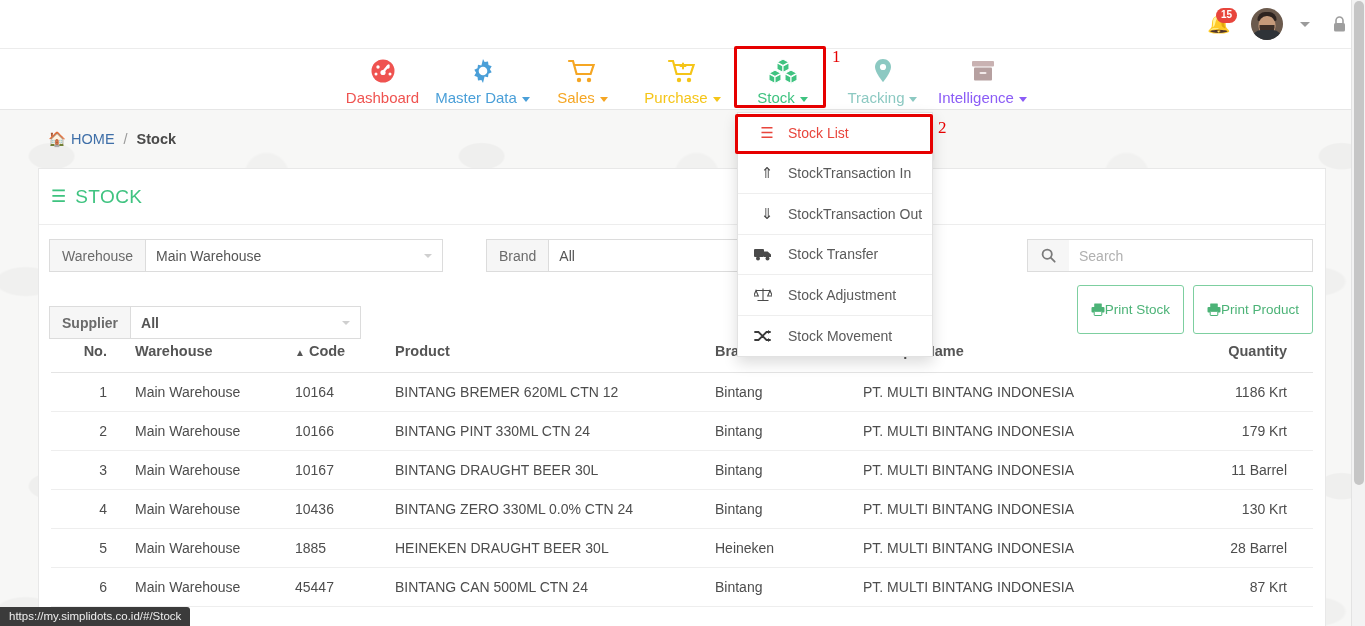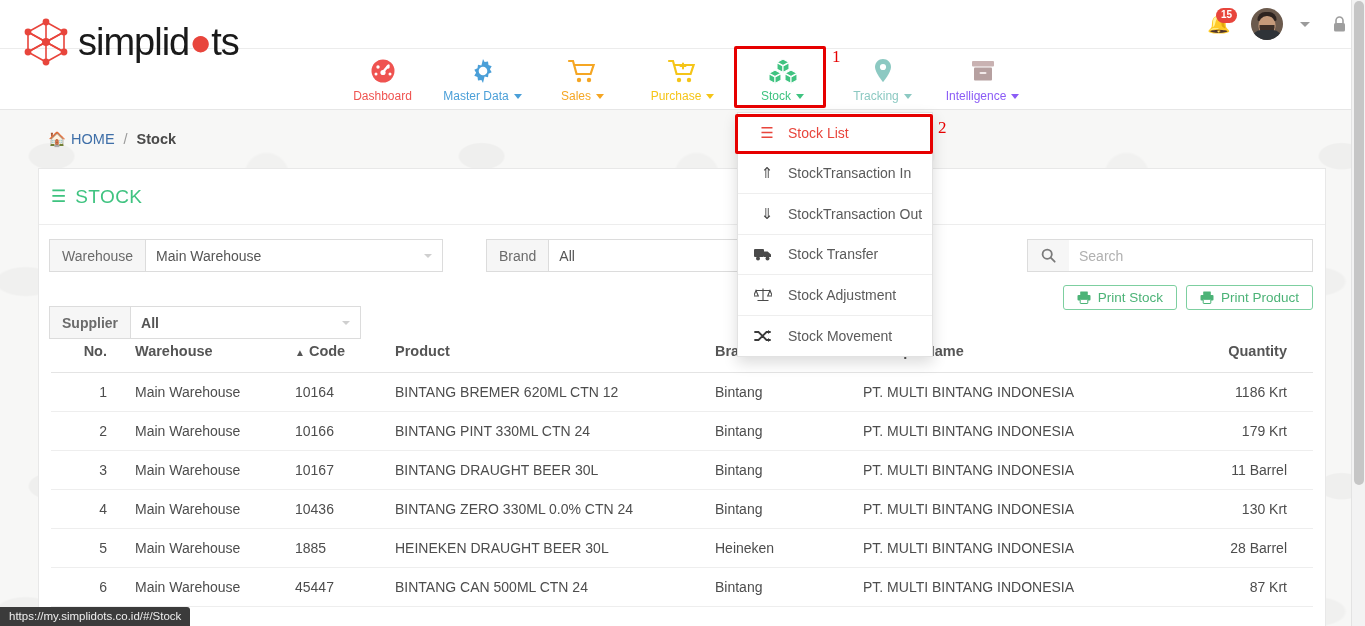--- a/index.html
+++ b/index.html
@@ -88,21 +88,21 @@
     height: 62px; background: #fff;
     border-top: 1px solid #ececec; border-bottom: 1px solid #e6e6e6;
     display: flex; align-items: flex-start; justify-content: center;
     padding-top: 4px;
   }
   .nav-item {
     width: 100px; text-align: center; cursor: pointer;
     position: relative; padding-top: 3px;
   }
   .nav-ico { height: 30px; display: flex; align-items: center; justify-content: center; }
-  .nav-label { font-size: 12px; margin-top: 3px; white-space: nowrap; }
+  .nav-label { font-size: 15px; margin-top: 3px; white-space: nowrap; }
   .nav-caret {
     display: inline-block; margin-left: 5px;
     border-left: 4px solid transparent; border-right: 4px solid transparent;
     border-top: 5px solid currentColor; vertical-align: middle;
   }
   .c-dash { color: #ef5350; }
   .c-master { color: #4a9fd8; }
   .c-sales { color: #f5a623; }
   .c-purchase { color: #f5c518; }
   .c-stock { color: #3fc380; }
@@ -197,22 +197,22 @@
     padding: 0 10px; font-size: 14px; color: #555; outline: none;
     font-family: "Liberation Sans", sans-serif;
   }
   .searchgrp input::placeholder { color: #b0b0b0; }
   .printrow {
     position: absolute; right: 12px; top: 60px;
     display: flex; gap: 9px;
   }
   .btn-print {
     border: 1px solid #7dcfa0; background: #fff; color: #4cb377;
-    font-size: 13.5px; padding: 4px 13px; border-radius: 3px;
-    cursor: pointer; display: flex; align-items: center; gap: 7px;
+    font-size: 13.5px; padding: 16px 13px; border-radius: 3px;
+    cursor: pointer; display: flex; align-items: center; 
     font-family: "Liberation Sans", sans-serif; white-space: nowrap;
   }
 
   
   table { width: 100%; border-collapse: collapse; table-layout: fixed; }
   thead th {
     font-size: 14.5px; color: #555; font-weight: bold;
     padding: 8px 6px 13px; text-align: left;
     border-bottom: 1px solid #e4e4e4;
   }
@@ -268,39 +268,20 @@
     </div>
     <span class="caret-sm"></span>
     <span class="lockicon">
       <svg width="15" height="18" viewBox="0 0 15 18" fill="none" stroke="#9e9e9e" stroke-width="1.6">
         <path d="M4 8V5.5a3.5 3.5 0 017 0V8"></path>
         <rect x="2" y="8" width="11" height="8.5" rx="1.5" fill="#9e9e9e" stroke="none"></rect>
       </svg>
     </span>
   </div>
 
-  <div style="position:absolute;left:18px;top:14px;display:flex;align-items:center;z-index:7;">
-    <svg width="56" height="56" viewBox="0 0 56 56">
-      <g stroke="#e8453c" stroke-width="1.6" fill="none">
-        <path d="M28 8 L46 18 L46 38 L28 48 L10 38 L10 18 Z"></path>
-        <path d="M28 8 L28 48 M10 18 L46 38 M46 18 L10 38"></path>
-        <path d="M28 28 L10 18 M28 28 L46 18 M28 28 L10 38 M28 28 L46 38"></path>
-      </g>
-      <g fill="#e8453c">
-        <circle cx="28" cy="8" r="3.4"></circle>
-          <circle cx="46" cy="18" r="3.4"></circle>
-        <circle cx="46" cy="38" r="3.4"></circle>
-          <circle cx="28" cy="48" r="3.4"></circle>
-        <circle cx="10" cy="38" r="3.4"></circle>
-          <circle cx="10" cy="18" r="3.4"></circle>
-        <circle cx="28" cy="28" r="4"></circle>
-      </g>
-    </svg>
-    <span style="font-size:38px;color:#1a1a1a;letter-spacing:-1px;margin-left:4px;font-family:'Liberation Sans',sans-serif;">simplid<span style="color:#e8453c;">●</span>ts</span>
-  </div>
 
   <div class="navbar">
 
     <div class="nav-item">
       <div class="nav-ico">
         <svg width="30" height="28" viewBox="0 0 30 28">
           <circle cx="15" cy="14" r="11.5" fill="#ef5350"></circle>
           <circle cx="10" cy="10" r="1.7" fill="#fff"></circle>
             <circle cx="20" cy="10" r="1.7" fill="#fff"></circle>
           <circle cx="8" cy="17" r="1.5" fill="#fff"></circle>

